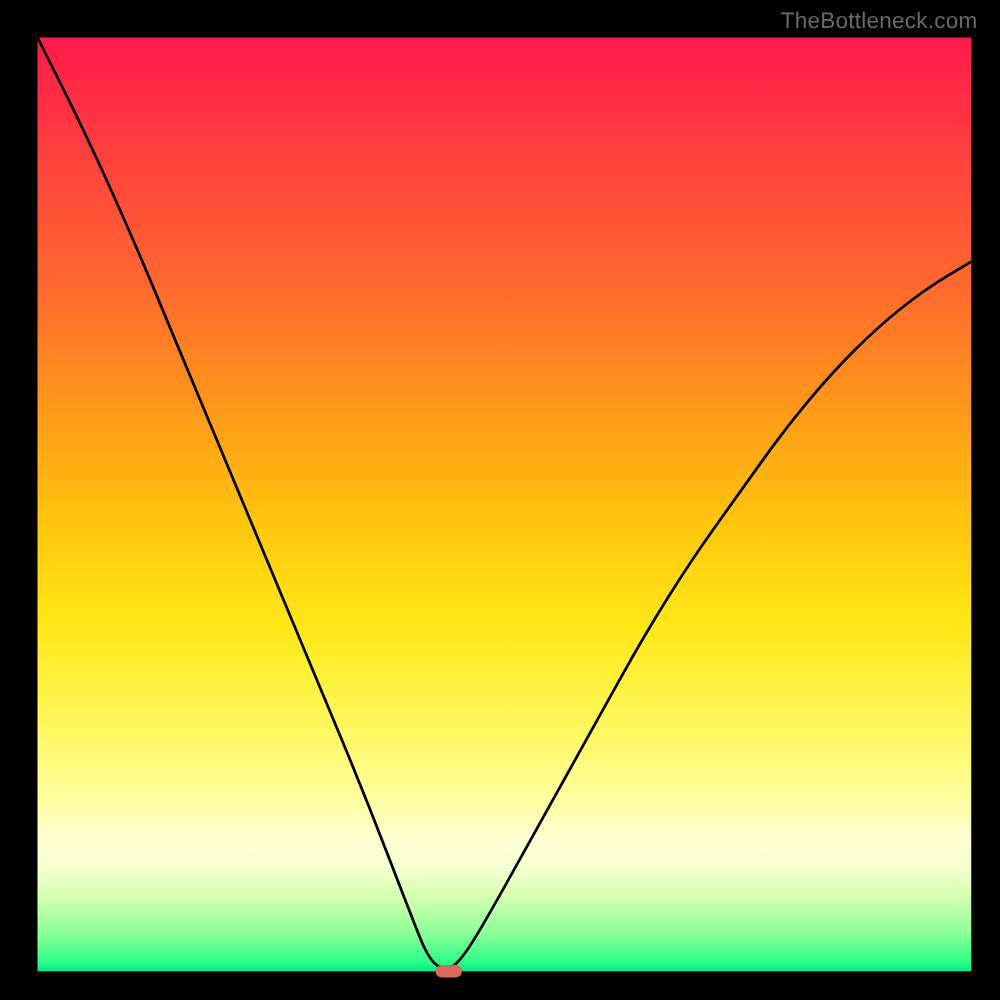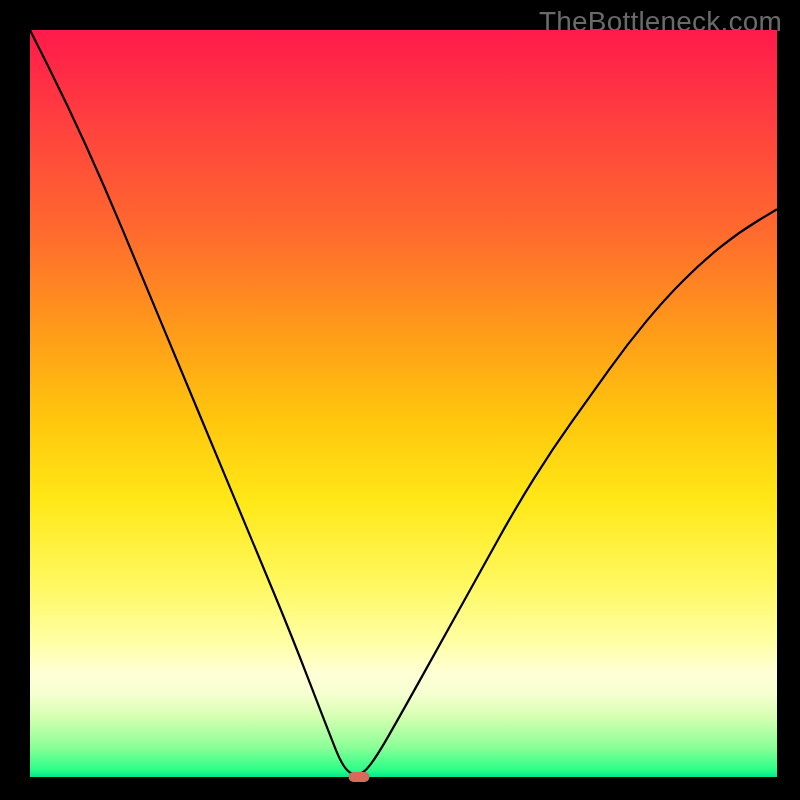--- a/index.html
+++ b/index.html
@@ -54,21 +54,21 @@
     height: 10px;
     background: #d86a5c;
     border-radius: 5px;
     transform: translate(-50%, -50%);
   }
   .watermark {
     position: absolute;
     top: 6px;
     right: 18px;
     font-family: Arial, Helvetica, sans-serif;
-    font-size: 28px;
+    font-size: 18px;
     font-weight: 500;
     color: #6a6a6a;
     letter-spacing: 0.2px;
     user-select: none;
   }
 </style>
 </head>
 <body>
 
 <div class="chart-container">

